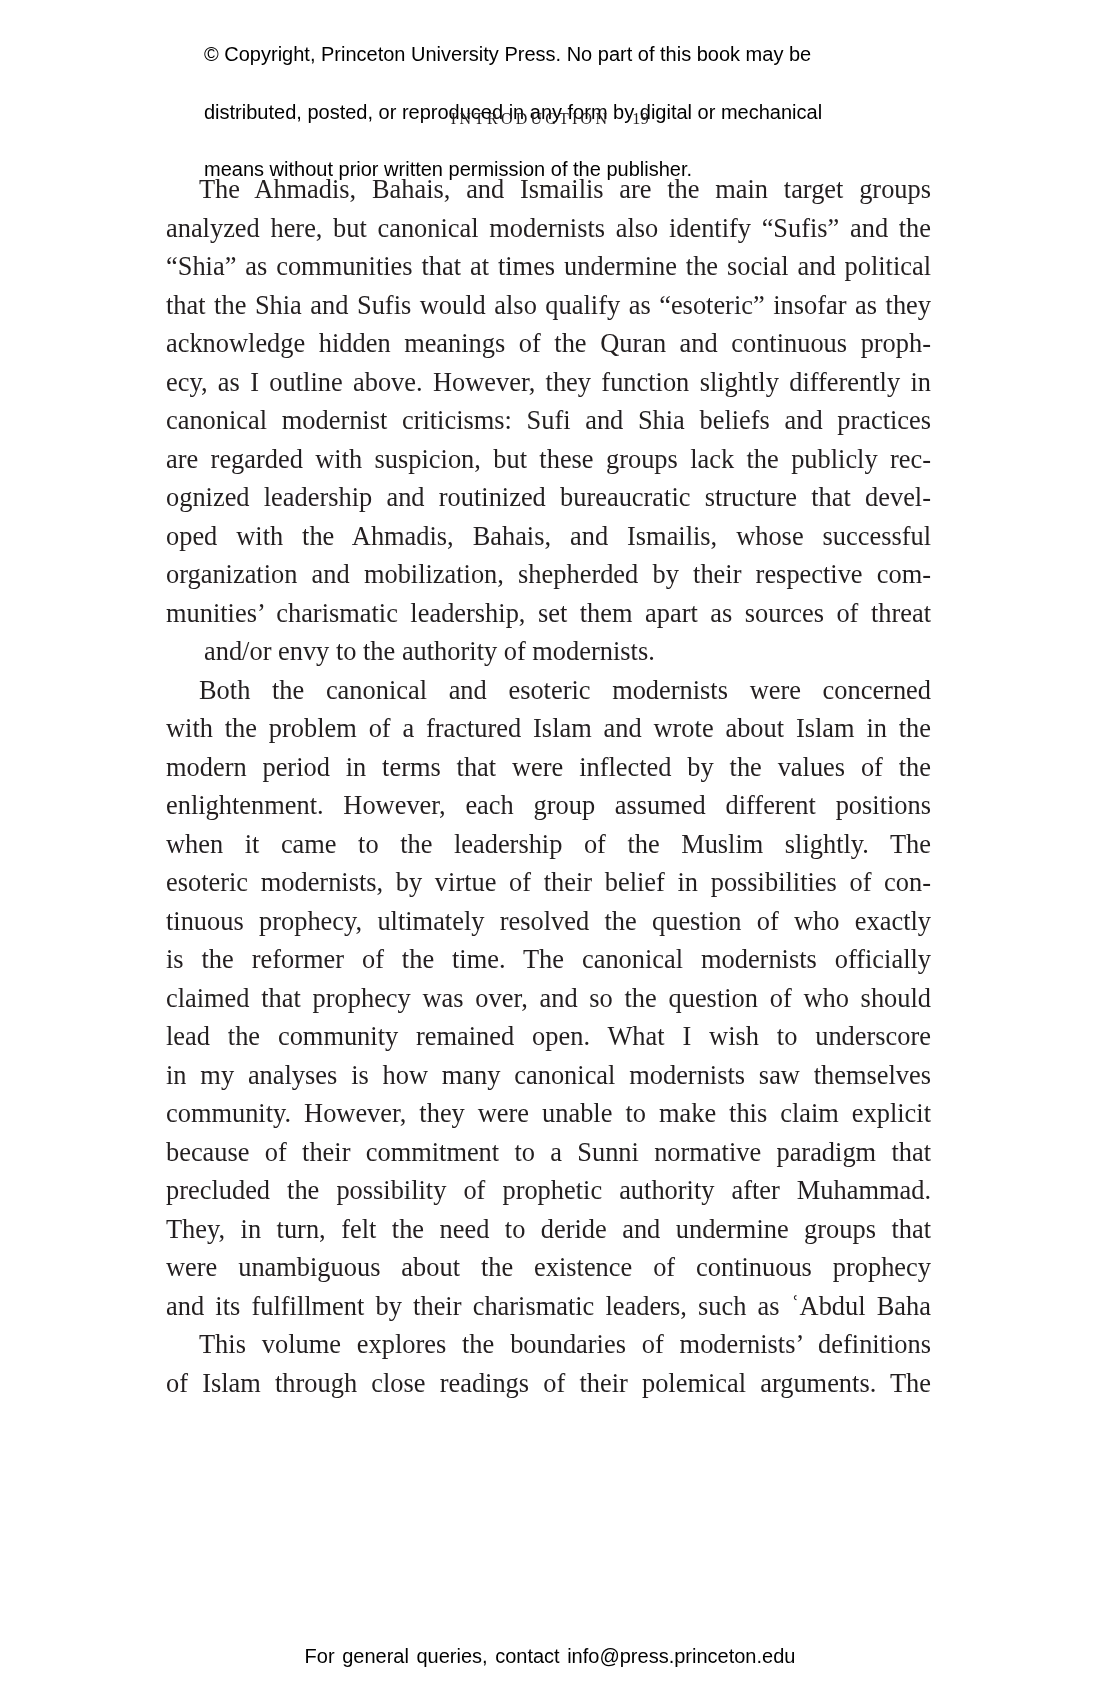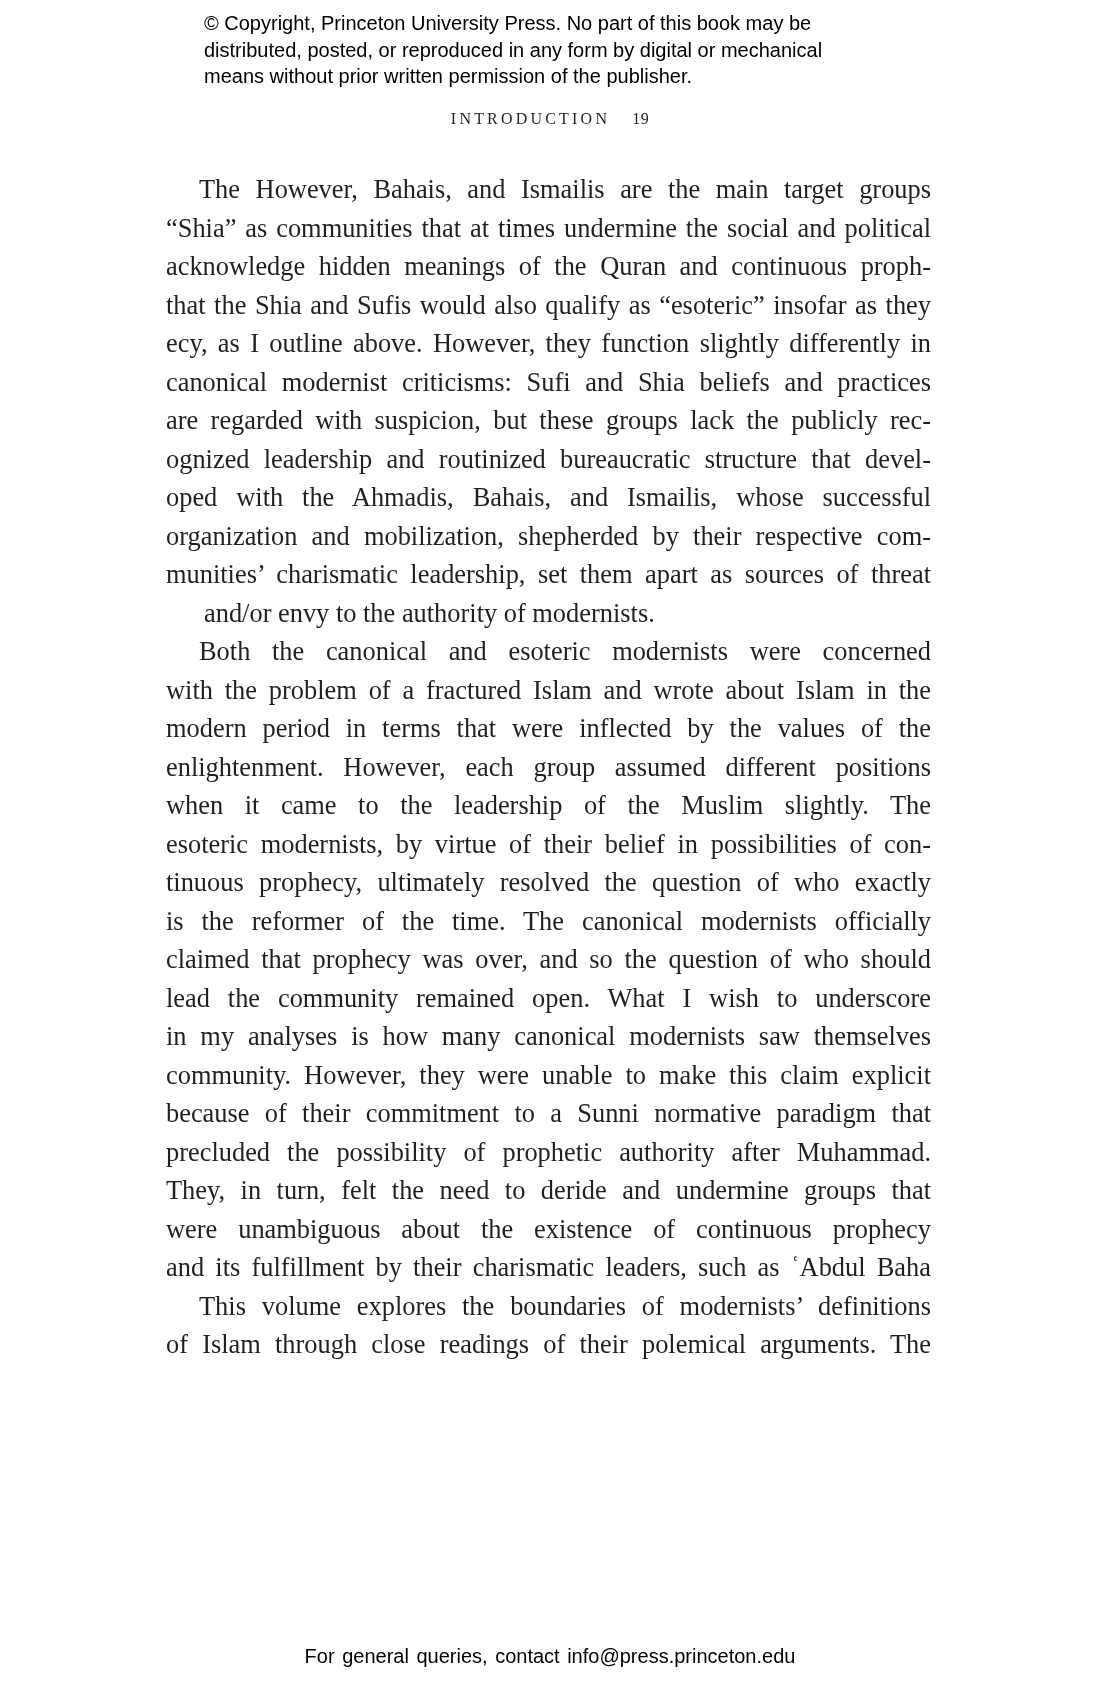--- a/index.html
+++ b/index.html
@@ -1,21 +1,21 @@
 <!DOCTYPE html>
 <html><head>
   <meta charset="utf-8">
   <style>
     html, body { margin: 0; padding: 0; background: #ffffff; }
     body { width: 1100px; height: 1700px; position: relative; overflow: hidden; color: #231f20; }
     .copyright {
       position: absolute; left: 204px; top: 10px; width: 720px;
       font-family: "Liberation Sans", sans-serif; font-size: 20px; line-height: 26.5px; color: #000;
     }
-    .copyright div { white-space: nowrap; }
+    .copyright div { white-space: nowrap; margin-top: 31px; }
     .running-head {
       position: absolute; left: 0; width: 1100px; top: 110px; text-align: center;
       font-family: "Liberation Serif", serif; font-size: 16px; letter-spacing: 3.2px; color: #231f20;
     }
     .running-head .folio { margin-left: 22px; letter-spacing: 0.5px; font-family: Liberation Serif, serif; }
     .body-text {
       position: absolute; left: 166px; top: 170px; width: 765px;
       font-family: "Liberation Serif", serif; font-size: 26.4px; line-height: 38.5px; color: #231f20;
     }
     .line { white-space: nowrap; text-align: justify; text-align-last: justify; height: 38.5px; }
@@ -33,24 +33,25 @@
   <div>© Copyright, Princeton University Press. No part of this book may be</div>
   <div>distributed, posted, or reproduced in any form by digital or mechanical</div>
   <div>means without prior written permission of the publisher.</div>
 </div>
 
 <div class="running-head">
   <span>INTRODUCTION</span><span class="folio">19</span>
 </div>
 
 <div class="body-text">
-  <div class="line indent">The However, Bahais, and Ismailis are the main target groups</div>
+  <div class="line indent">The Ahmadis, Bahais, and Ismailis are the main target groups</div>
+  <div class="line">analyzed here, but canonical modernists also identify “Sufis” and the</div>
   <div class="line">“Shia” as communities that at times undermine the social and political</div>
+  <div class="line">that the Shia and Sufis would also qualify as “esoteric” insofar as they</div>
   <div class="line">acknowledge hidden meanings of the Quran and continuous proph-</div>
-  <div class="line">that the Shia and Sufis would also qualify as “esoteric” insofar as they</div>
   <div class="line">ecy, as I outline above. However, they function slightly differently in</div>
   <div class="line">canonical modernist criticisms: Sufi and Shia beliefs and practices</div>
   <div class="line">are regarded with suspicion, but these groups lack the publicly rec-</div>
   <div class="line">ognized leadership and routinized bureaucratic structure that devel-</div>
   <div class="line">oped with the Ahmadis, Bahais, and Ismailis, whose successful</div>
   <div class="line">organization and mobilization, shepherded by their respective com-</div>
   <div class="line">munities’ charismatic leadership, set them apart as sources of threat</div>
   <div class="line last">and/or envy to the authority of modernists.</div>
   <div class="line indent">Both the canonical and esoteric modernists were concerned</div>
   <div class="line">with the problem of a fractured Islam and wrote about Islam in the</div>

